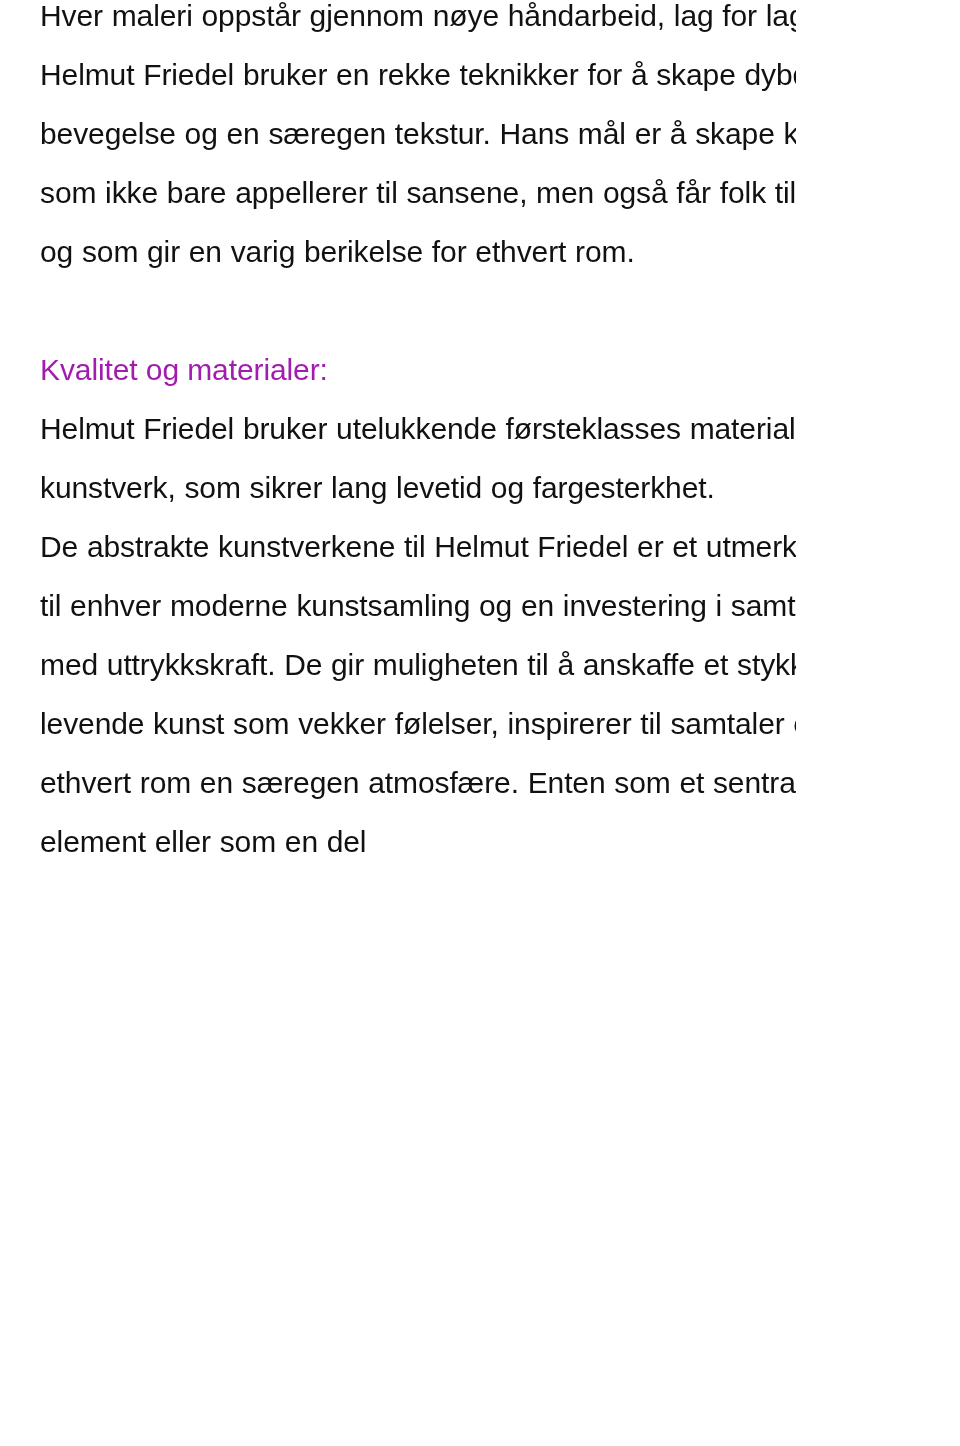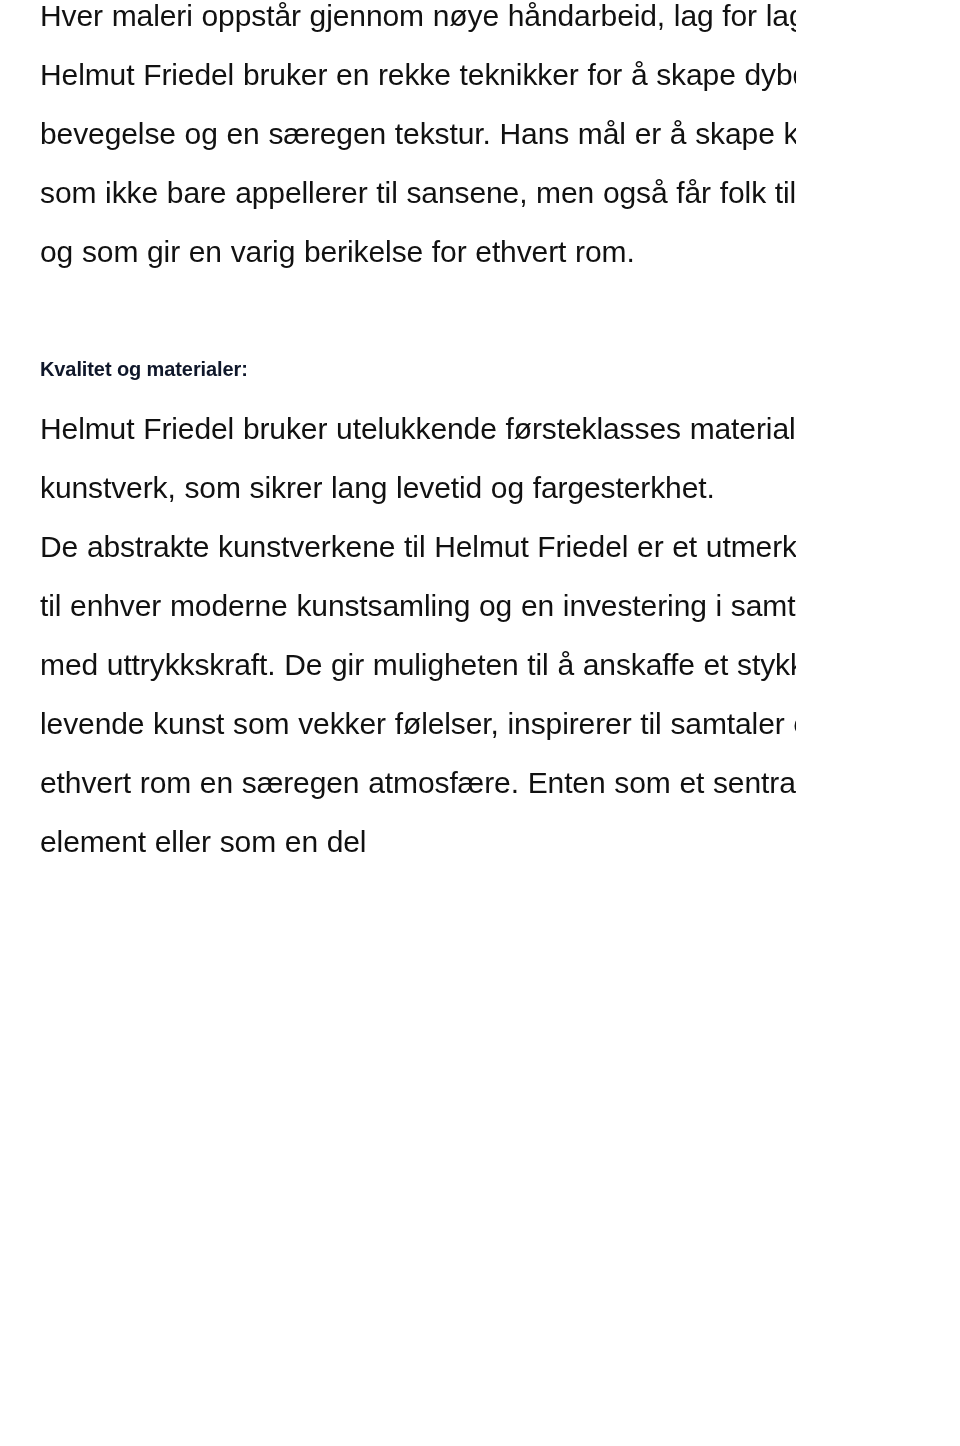--- a/index.html
+++ b/index.html
@@ -43,25 +43,25 @@
     font-weight: 500;
     letter-spacing: -0.1px;
     word-spacing: 0.5px;
     color: #111111;
     text-align: left;
   }
   .para + .para.gap-none { margin-top: 0; }
 
   .heading {
     margin: 0;
-    font-size: 20px;
+    font-size: 30px;
     line-height: 59px;
-    font-weight: 700;
+    font-weight: 400;
     letter-spacing: -0.1px;
-    color: #0f172a;
+    color: #a21caf;
   }
   .heading.gap-lg { margin-top: 59px; }
 </style>
 </head>
 <body>
 
 <div class="page">
   <div class="flow">
 
     <p class="para">Hver maleri oppstår gjennom nøye håndarbeid, lag for lag, hvor Helmut Friedel bruker en rekke teknikker for å skape dybde, bevegelse og en særegen tekstur. Hans mål er å skape kunstverk som ikke bare appellerer til sansene, men også får folk til å tenke, og som gir en varig berikelse for ethvert rom.</p>

